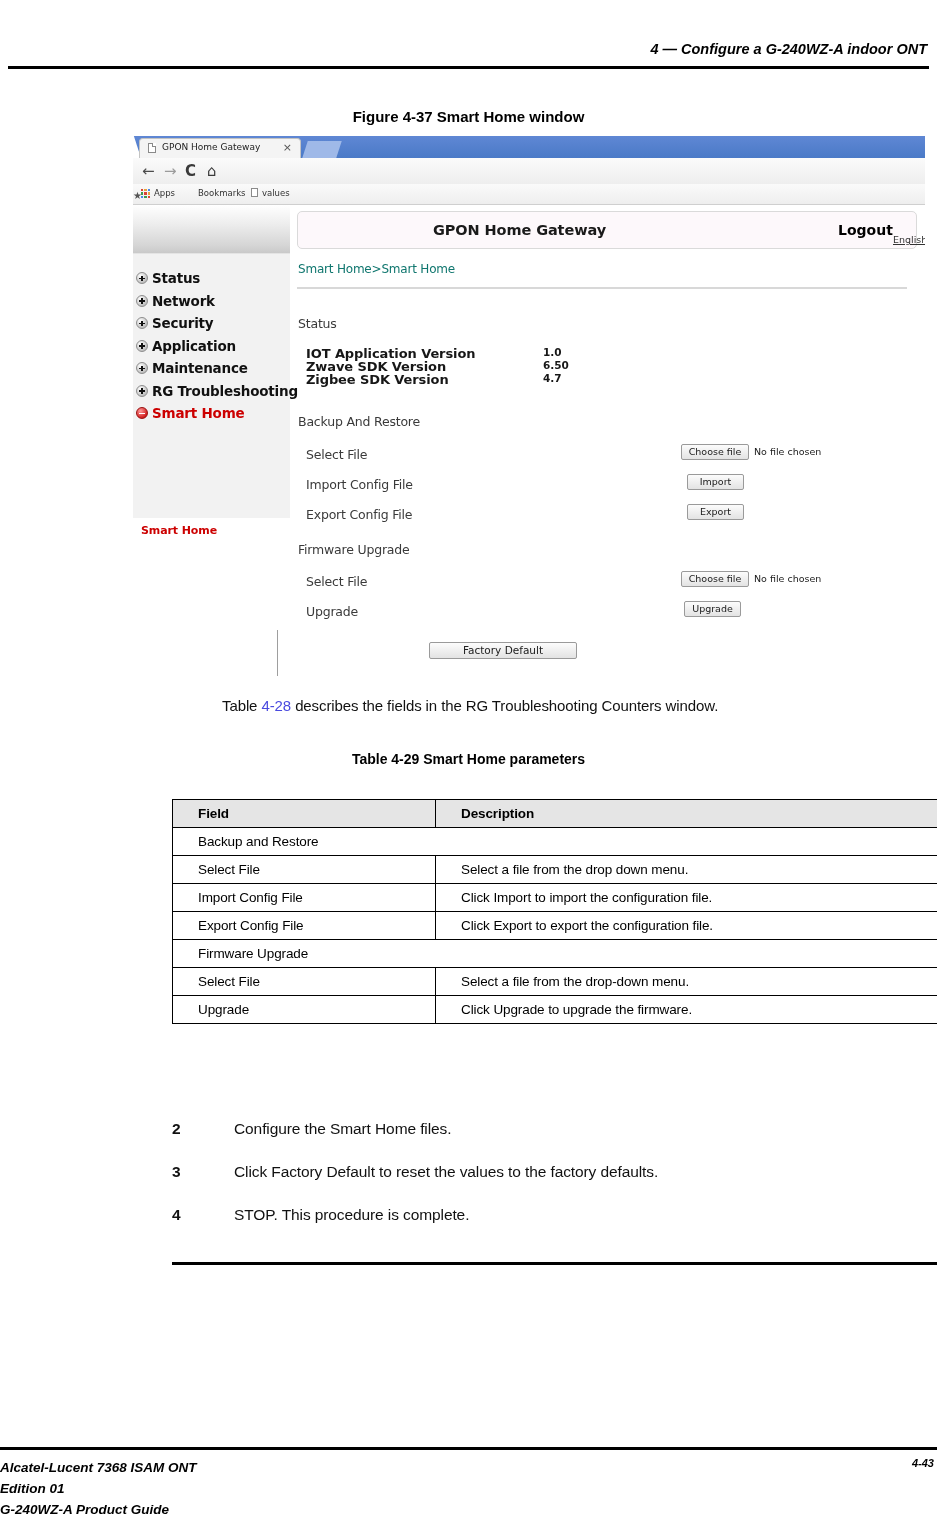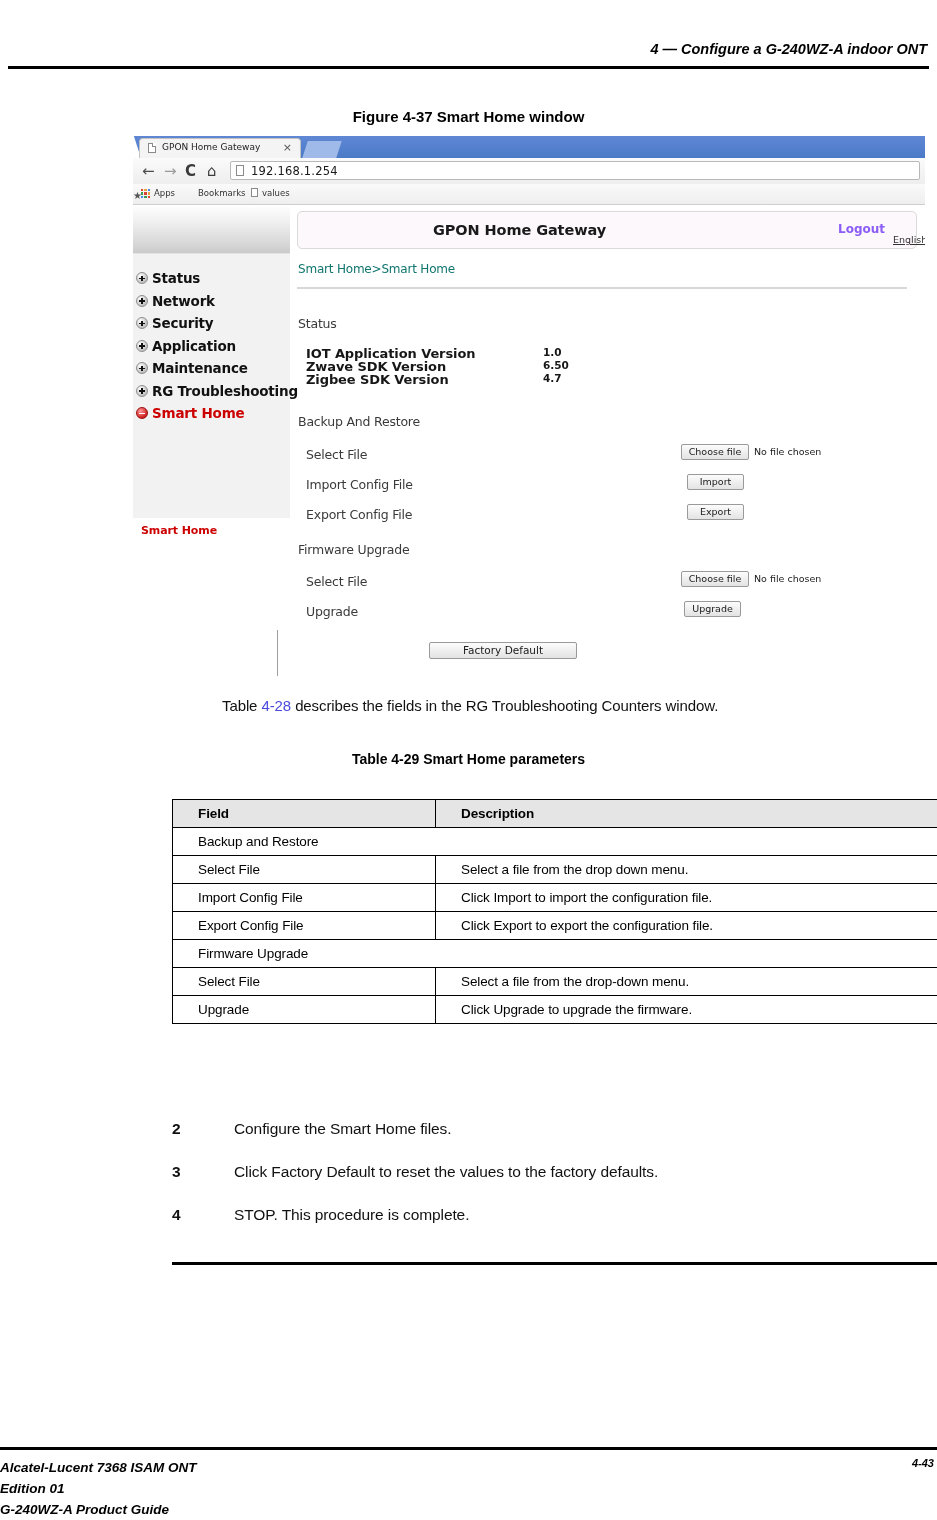--- a/index.html
+++ b/index.html
@@ -339,23 +339,23 @@
     top: 10px;
     font-size: 14.5px;
     font-weight: bold;
     color: #1a1a1a;
     letter-spacing: -0.1px;
   }
   .gw-logout {
     position: absolute;
     left: 540px;
     top: 10px;
-    font-size: 12px;
-    font-weight: bold;
-    color: #8b5cf6;
+    font-size: 14px;
+    font-weight: bold;
+    color: #000000;
   }
   .gw-lang {
     position: absolute;
     left: 595px;
     top: 22px;
     font-size: 9.5px;
     color: #333;
     text-decoration: underline;
     white-space: nowrap;
   }
@@ -576,24 +576,20 @@
       <span class="tab-title">GPON Home Gateway</span>
       <span class="tab-close">×</span>
     </div>
   </div>
 
   <div class="toolbar">
     <span class="nav-btn nav-back">←</span>
     <span class="nav-btn nav-fwd">→</span>
     <span class="nav-btn nav-reload">C</span>
     <span class="nav-btn nav-home">⌂</span>
-    <div class="urlbar">
-      <span class="url-icon"></span>
-      <span class="url-text">192.168.1.254</span>
-    </div>
   </div>
 
   <div class="bookmarks">
     <span class="apps-grid">
         <i></i>
         <i></i>
         <i></i>
         <i></i>
         <i></i>
         <i></i>

